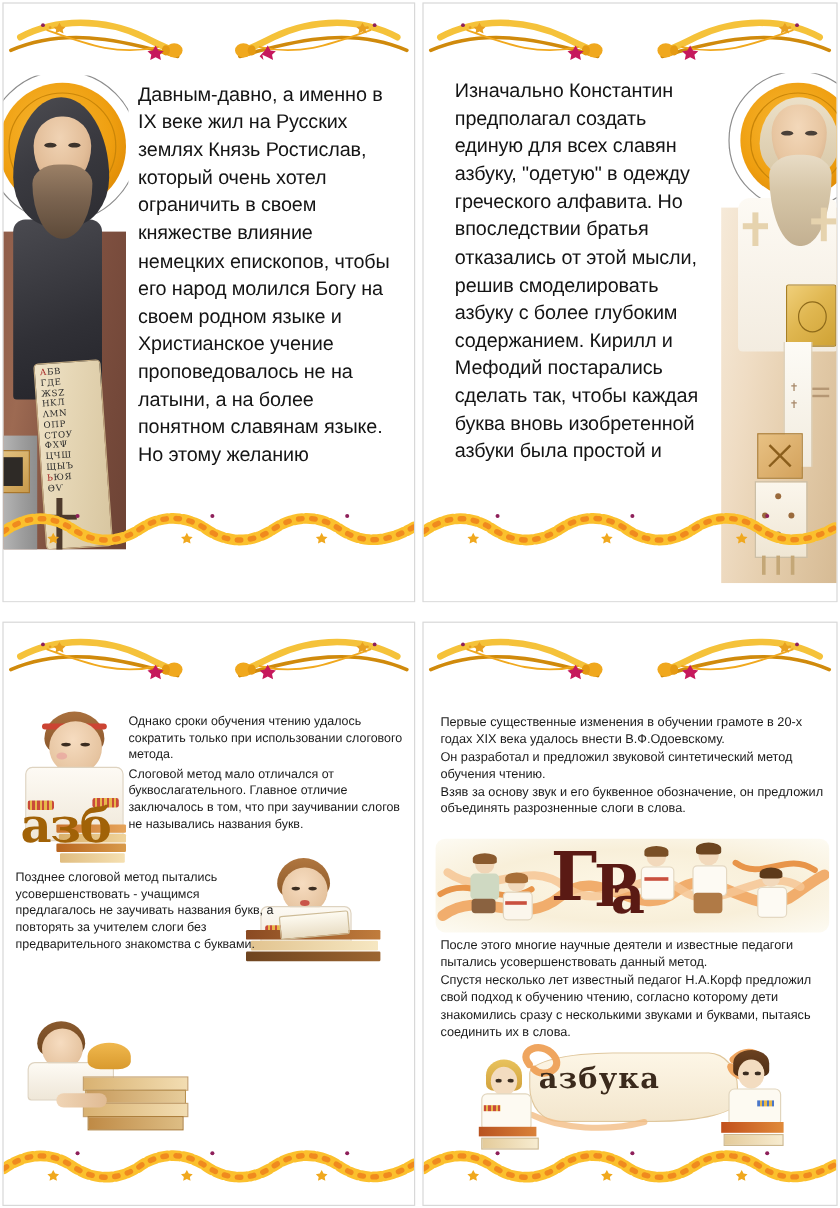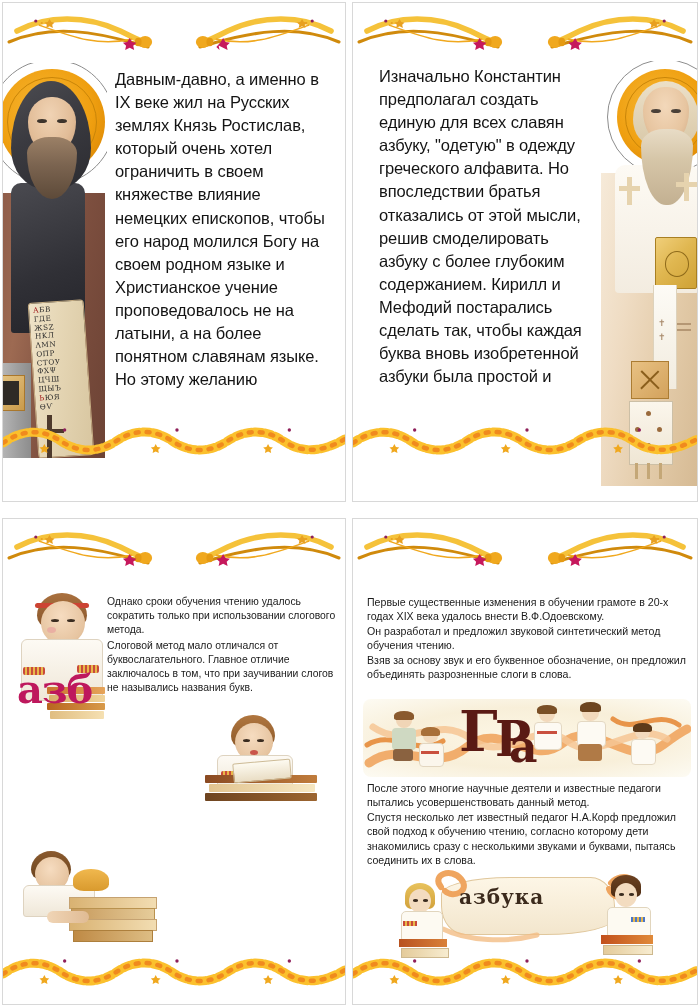--- a/index.html
+++ b/index.html
@@ -247,21 +247,21 @@
   
   .illus { position: absolute; }
 
   .boy-azb {
     position: absolute;
   }
   .azb-letters {
     position: absolute;
     font-family: "DejaVu Serif", serif;
     font-weight: bold;
-    color: #be185d;
+    color: #a16207;
     letter-spacing: -1px;
   }
   .book-stack { position: absolute; }
   .book-l {
     position: absolute;
     border-radius: 1px;
   }
 
   .kid-head {
     position: absolute;
@@ -537,20 +537,21 @@
       <div class="kid-shirt" style="left:12px; top:40px; width:74px; height:34px;"></div>
       <div class="kid-trim" style="position:absolute;left:16px;top:56px;width:20px;height:7px;border-radius:2px;"></div>
       <div style="position:absolute;left:0;top:60px;width:116px;height:26px;">
         <div style="position:absolute;left:0;top:0;width:112px;height:8px;background:linear-gradient(90deg,#8a4a22,#c07c3c);border-radius:1px;"></div>
         <div style="position:absolute;left:4px;top:9px;width:106px;height:8px;background:linear-gradient(90deg,#e2c490,#f6e7c2);border-radius:1px;"></div>
         <div style="position:absolute;left:0;top:18px;width:112px;height:8px;background:linear-gradient(90deg,#6e4420,#9c6530);border-radius:1px;"></div>
       </div>
       <div style="position:absolute;left:28px;top:46px;width:56px;height:18px;background:linear-gradient(180deg,#fdfaf0,#e9ddc4);border:1px solid #cdbb96;border-radius:2px;transform:rotate(-5deg);"></div>
     </div>
 
+    <div class="small-text" style="left:10px; top:206px; width:218px;">Позднее слоговой метод пытались усовершенствовать - учащимся предлагалось не заучивать названия букв, а повторять за учителем слоги без предварительного знакомства с буквами.</div>
 
 
     <div class="illus" style="left:14px; top:330px; width:140px; height:96px;">
       <div class="kid-hair" style="left:14px; top:2px; width:40px; height:28px; background:linear-gradient(180deg,#8a5a2e,#6d451f);"></div>
       <div class="kid-head" style="left:18px; top:8px; width:34px; height:34px;"></div>
       <div class="kid-shirt" style="left:6px; top:36px; width:70px; height:30px;"></div>
       <div style="position:absolute;left:56px;top:20px;width:36px;height:22px;border-radius:50% 50% 30% 30%;background:linear-gradient(180deg,#f0b84e,#d99a2e);"></div>
       <div style="position:absolute;left:52px;top:48px;width:86px;height:44px;">
         <div style="position:absolute;left:0;top:0;width:86px;height:10px;background:linear-gradient(90deg,#d9b272,#f2ddb2);border:1px solid #c5a271;"></div>
         <div style="position:absolute;left:2px;top:11px;width:82px;height:10px;background:linear-gradient(90deg,#c79a5c,#e6cc9a);border:1px solid #b9924f;"></div>
@@ -647,21 +648,21 @@
 Спустя несколько лет известный педагог Н.А.Корф предложил свой подход к обучению чтению, согласно которому дети знакомились сразу с несколькими звуками и буквами, пытаясь соединить их в слова.</div>
 
     <div class="illus" style="left:44px; top:344px; width:256px; height:92px;">
 
       <div class="azbuka-scroll" style="left:44px; top:14px; width:172px; height:56px;"></div>
       <svg viewBox="0 0 256 92" style="position:absolute;left:0;top:0;width:256px;height:92px;">
         <path d="M44,24 C34,12 54,4 64,16 C74,28 56,36 48,28" fill="none" stroke="#EFA55F" stroke-width="6" stroke-linecap="round"></path>
         <path d="M214,20 C226,8 242,16 236,28 C230,40 214,34 212,26" fill="none" stroke="#EFA55F" stroke-width="6" stroke-linecap="round"></path>
         <path d="M46,66 C70,78 110,80 140,72" fill="none" stroke="#F3BD85" stroke-width="5" stroke-linecap="round" opacity="0.8"></path>
       </svg>
-      <div class="azbuka-word" style="left:62px; top:24px; font-size:20px; line-height:1;">азбука</div>
+      <div class="azbuka-word" style="left:52px; top:24px; font-size:24px; line-height:1;">азбука</div>
 
       <div style="position:absolute;left:0;top:18px;width:52px;height:74px;">
         <div style="position:absolute;left:8px;top:2px;width:30px;height:26px;border-radius:50% 50% 22% 22%;background:linear-gradient(180deg,#e8c25c,#d2a23c);"></div>
         <div style="position:absolute;left:12px;top:8px;width:22px;height:24px;border-radius:50%;background:#f3dcc0;"></div>
         <div style="position:absolute;left:16px;top:18px;width:5px;height:2.5px;border-radius:50%;background:#3a2c20;"></div>
         <div style="position:absolute;left:26px;top:18px;width:5px;height:2.5px;border-radius:50%;background:#3a2c20;"></div>
         <div style="position:absolute;left:4px;top:30px;width:40px;height:30px;background:#fdfaf2;border:1px solid #e1d5bd;border-radius:5px;"></div>
         <div style="position:absolute;left:6px;top:40px;width:14px;height:5px;background:repeating-linear-gradient(90deg,#c94a3a 0 2px,#e8b84a 2px 4px);"></div>
         <div style="position:absolute;left:2px;top:58px;width:48px;height:8px;background:linear-gradient(90deg,#b8521f,#d9813a);"></div>
         <div style="position:absolute;left:4px;top:67px;width:46px;height:8px;background:linear-gradient(90deg,#e4cb9a,#f7ecd0);border:1px solid #cdb88e;"></div>

